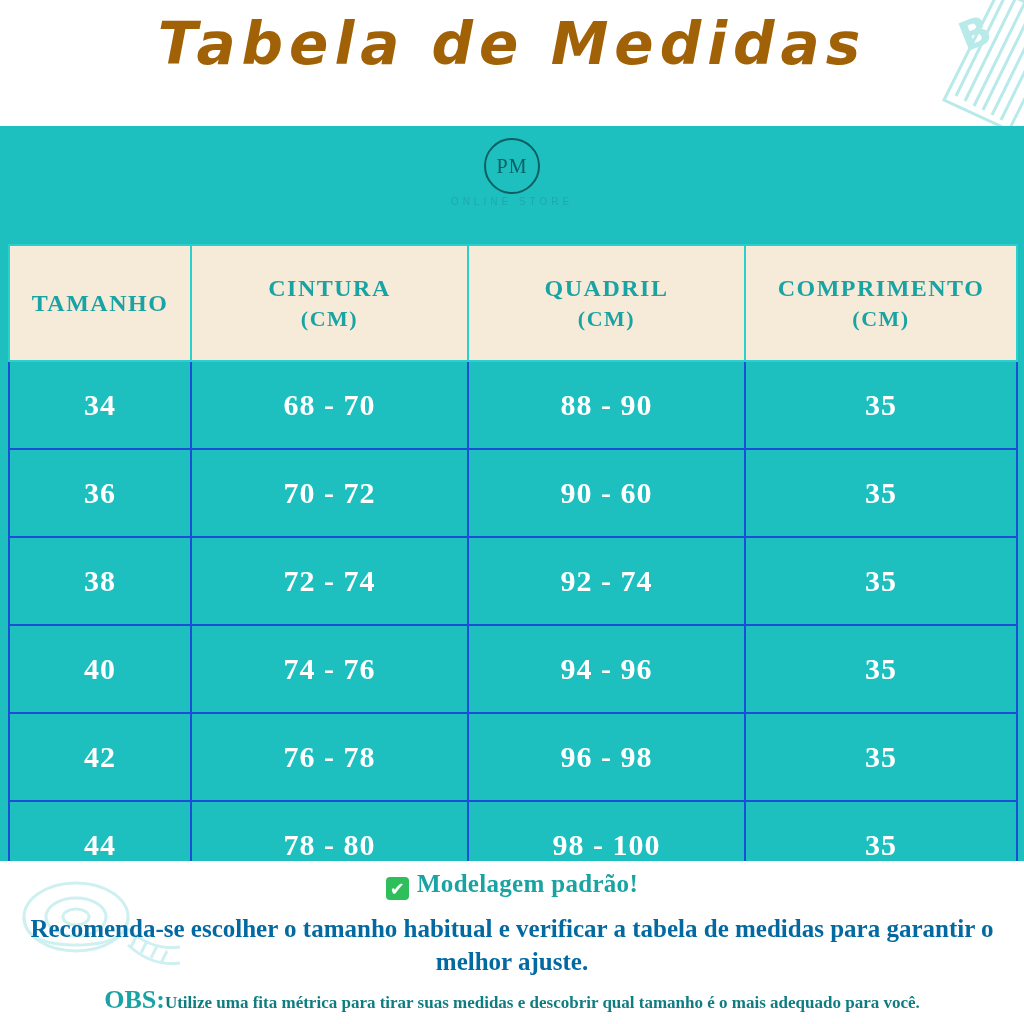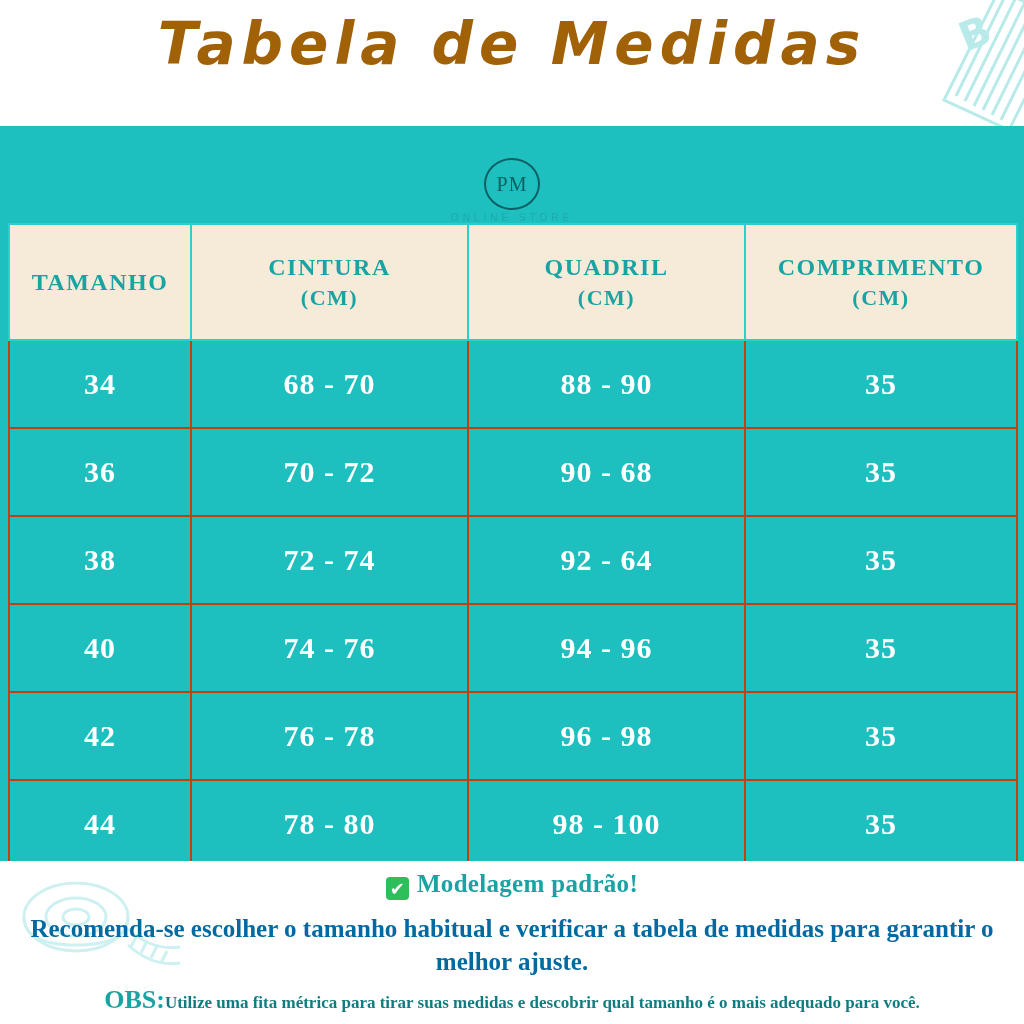--- a/index.html
+++ b/index.html
@@ -48,26 +48,26 @@
 
   
   .panel {
     background: #1ebfbf;
     height: 735px;
     position: relative;
   }
 
   
   .brand {
-    height: 97px;
+    height: 118px;
     display: flex;
     flex-direction: column;
     align-items: center;
     justify-content: flex-start;
-    padding-top: 32px;
+    padding-top: 12px;
     box-sizing: border-box;
   }
   .brand-monogram {
     width: 56px;
     height: 56px;
     border: 2px solid #0c5f63;
     border-radius: 50%;
     display: flex;
     align-items: center;
     justify-content: center;
@@ -129,21 +129,21 @@
   }
   table.size-table td {
     height: 84px;
     text-align: center;
     vertical-align: middle;
     color: #ffffff;
     font-family: "Liberation Serif", serif;
     font-weight: bold;
     font-size: 30px;
     letter-spacing: 1px;
-    border: 2px solid #c2410c;
+    border: 2px solid #1d4ed8;
   }
 
   
   .footer {
     height: 201px;
     background: #ffffff;
     position: relative;
     overflow: hidden;
     text-align: center;
   }
@@ -264,27 +264,27 @@
     <tbody>
       <tr>
         <td>34</td>
         <td>68 - 70</td>
         <td>88 - 90</td>
         <td>35</td>
       </tr>
       <tr>
         <td>36</td>
         <td>70 - 72</td>
-        <td>90 - 68</td>
+        <td>90 - 60</td>
         <td>35</td>
       </tr>
       <tr>
         <td>38</td>
         <td>72 - 74</td>
-        <td>92 - 64</td>
+        <td>92 - 74</td>
         <td>35</td>
       </tr>
       <tr>
         <td>40</td>
         <td>74 - 76</td>
         <td>94 - 96</td>
         <td>35</td>
       </tr>
       <tr>
         <td>42</td>

